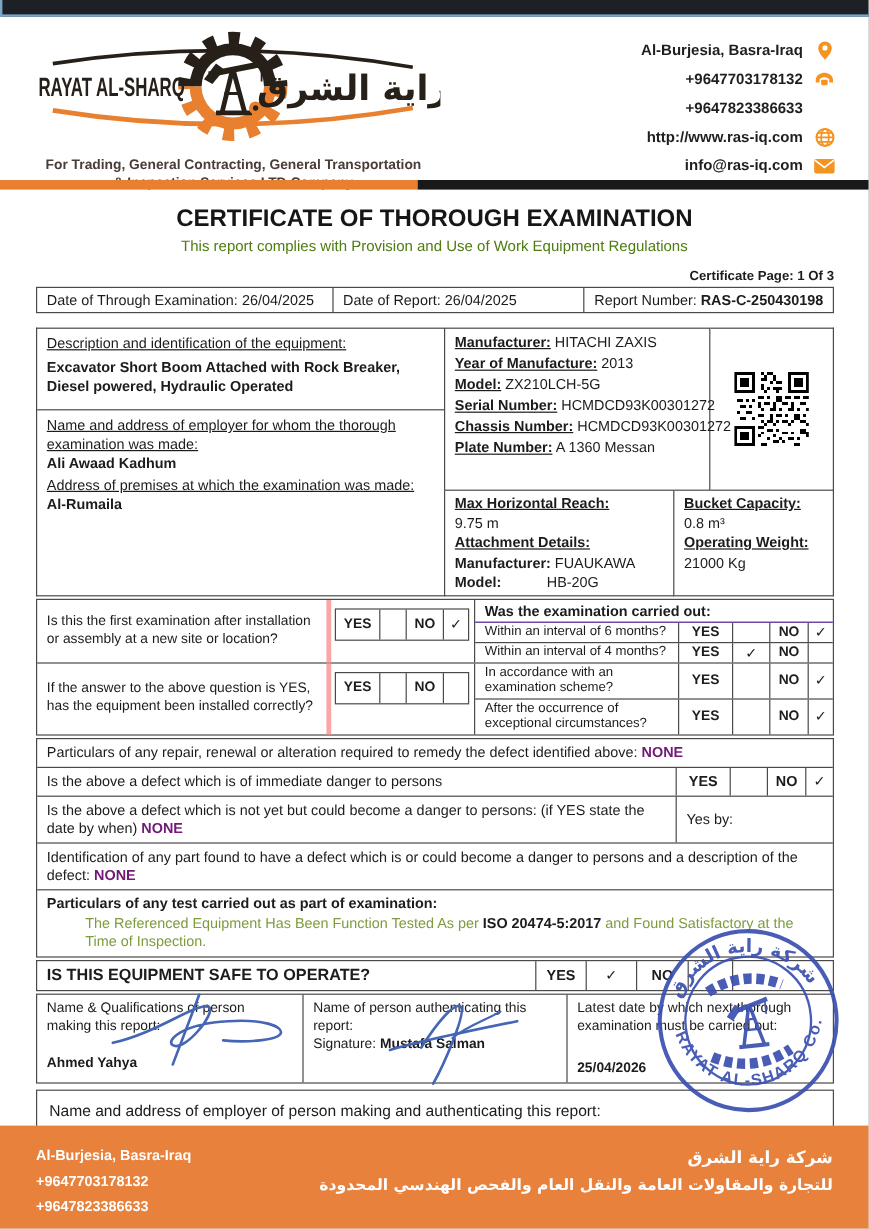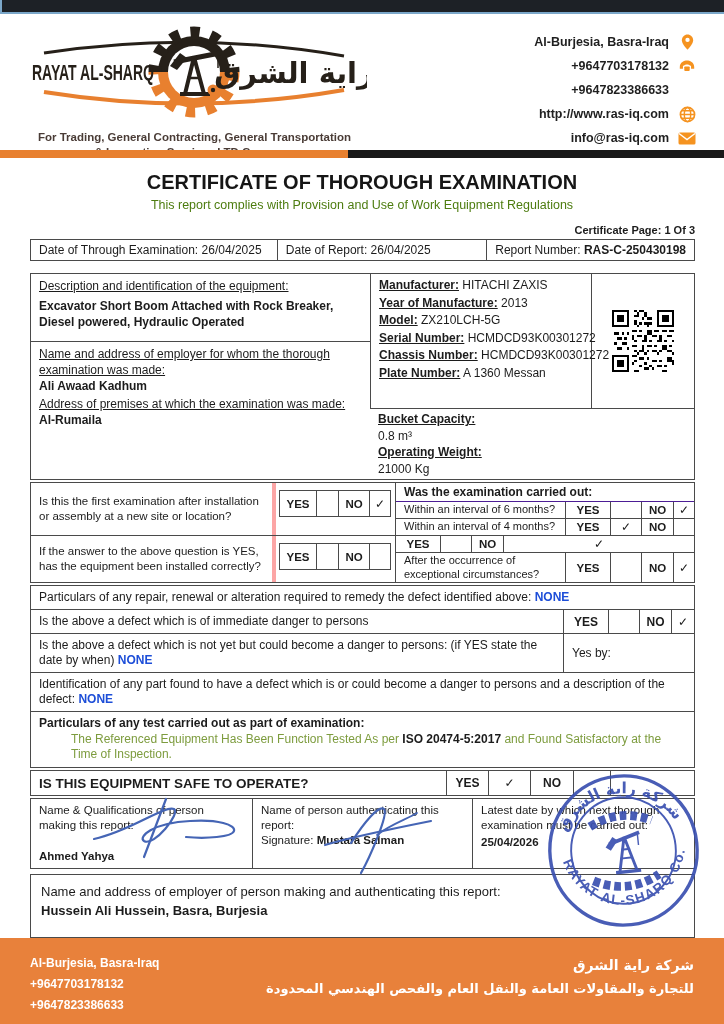--- a/index.html
+++ b/index.html
@@ -93,21 +93,21 @@
   .p-flex { display:flex; align-items:stretch; }
   .p-flex .p-label { flex:1; padding:4px 8px; border-right:1px solid #4a4a4a; line-height:15px; }
   .p-cells { display:flex; }
   .p-cells > div { display:flex; align-items:center; justify-content:center; border-right:1px solid #4a4a4a; }
   .p-cells > div:last-child { border-right:none; }
   .pc-yes { width:45px; font-weight:bold; }
   .pc-c1 { width:31px; }
   .pc-no { width:32px; font-weight:bold; }
   .pc-c2 { width:22px; }
   .yesby-cell { width:130px; padding:6px 8px; display:flex; align-items:center; }
-  .red { color:#1d4ed8; font-weight:bold; }
+  .red { color:#701a75; font-weight:bold; }
   .green-line { color:#7D9C3E; padding:0 8px 5px 40px; line-height:15px; }
   .green-line .iso { color:#1c1c1c; font-weight:bold; }
 
   
   .safe-row { display:flex; border:1px solid #4a4a4a; margin-top:2px; height:26px; }
   .safe-q { flex:1; display:flex; align-items:center; padding:0 8px; font-weight:bold; font-size:13.5px; border-right:1px solid #4a4a4a; }
   .safe-cells { display:flex; }
   .safe-cells > div { display:flex; align-items:center; justify-content:center; border-right:1px solid #4a4a4a; font-size:12px; }
   .safe-cells > div:last-child { border-right:none; }
   .sc-yes { width:42px; font-weight:bold; }
@@ -117,21 +117,21 @@
   .sc-c3 { width:83px; }
 
   
   .sig-row { display:flex; border:1px solid #4a4a4a; margin-top:2px; font-size:11.5px; }
   .sig-cell { padding:4px 8px; border-right:1px solid #4a4a4a; position:relative; min-height:62px; line-height:15px; }
   .sig-cell:last-child { border-right:none; }
   .sig-c1 { width:222px; }
   .sig-c2 { width:220px; }
   .sig-c3 { flex:1; }
   .sig-name { font-weight:bold; margin-top:16px; }
-  .sig-date { font-weight:bold; margin-top:2px; }
+  .sig-date { font-weight:bold; margin-top:20px; }
   .sig-svg { position:absolute; pointer-events:none; }
 
   
   .employer-box { border:1px solid #4a4a4a; margin-top:5px; height:64px; padding:7px 10px; font-size:13px; line-height:19px; }
 
   
   .stamp-wrap { position:absolute; left:546px; top:773px; width:155px; height:155px; transform:rotate(-6deg); opacity:.92; }
 
   
   .footer { position:absolute; left:0; right:0; bottom:0; height:86px; background:#E8813B; color:#fff; display:flex; justify-content:space-between; padding:15px 30px 0; }
@@ -298,20 +298,27 @@
               <g fill="#000">
                 <rect x="2" y="2" width="3" height="3"></rect>
                   <rect x="20" y="2" width="3" height="3"></rect>
                   <rect x="2" y="20" width="3" height="3"></rect>
                 <path d="M9,0h1v1h-1z M11,0h2v1h-2z M10,1h1v1h-1z M13,1h1v2h-1z M9,2h2v1h-2z M12,3h1v1h-1z M14,3h2v1h-2z M9,4h1v2h-1z M11,5h1v1h-1z M13,5h3v1h-3z M10,6h1v1h-1z M14,6h1v1h-1z M8,8h2v1h-2z M11,8h1v1h-1z M14,8h2v2h-2z M17,8h2v1h-2z M20,8h2v1h-2z M23,8h2v1h-2z M1,9h2v1h-2z M4,9h1v1h-1z M6,9h1v1h-1z M8,10h1v2h-1z M10,10h2v1h-2z M13,10h1v2h-1z M16,10h2v1h-2z M19,10h1v2h-1z M22,10h2v1h-2z M2,11h2v1h-2z M5,11h1v1h-1z M9,12h1v1h-1z M12,12h2v1h-2z M15,12h1v1h-1z M18,12h2v1h-2z M21,12h1v1h-1z M24,12h1v1h-1z M1,13h1v1h-1z M4,13h2v1h-2z M8,14h2v1h-2z M12,14h1v2h-1z M14,14h2v1h-2z M17,14h1v1h-1z M20,14h2v2h-2z M23,14h1v1h-1z M2,15h2v1h-2z M6,15h1v1h-1z M9,16h1v1h-1z M11,16h2v1h-2z M14,16h1v1h-1z M16,16h2v1h-2z M19,16h1v1h-1z M22,16h2v1h-2z M10,17h1v1h-1z M13,17h1v1h-1z M18,17h1v1h-1z M24,17h1v1h-1z M8,18h2v1h-2z M11,19h2v1h-2z M14,19h1v1h-1z M16,20h2v1h-2z M19,20h1v1h-1z M22,19h2v2h-2z M9,20h1v1h-1z M13,21h1v1h-1z M8,21h1v1h-1z M11,22h1v1h-1z M13,23h2v1h-2z M16,23h1v1h-1z M18,22h2v1h-2z M21,22h1v1h-1z M9,24h2v1h-2z M15,22h1v1h-1z M20,24h2v1h-2z M24,20h1v2h-1z"></path>
               </g>
             </svg>
           </div>
         </div>
         <div class="eq-right-bottom">
+          <div class="reach-cell">
+            <div class="dt-line"><span class="lbl">Max Horizontal Reach:</span></div>
+            <div class="dt-line">9.75 m</div>
+            <div class="dt-line"><span class="lbl">Attachment Details:</span></div>
+            <div class="dt-line"><span class="lblb">Manufacturer:</span> <span>FUAUKAWA</span></div>
+            <div class="dt-line"><span class="lblb">Model:</span><span class="tabgap"></span><span>HB-20G</span></div>
+          </div>
           <div class="bucket-cell">
             <div class="dt-line"><span class="lbl">Bucket Capacity:</span></div>
             <div class="dt-line">0.8 m³</div>
             <div class="dt-line"><span class="lbl">Operating Weight:</span></div>
             <div class="dt-line">21000 Kg</div>
           </div>
         </div>
       </div>
     </div>
 
@@ -349,20 +356,21 @@
         <div class="mid-cell">
           <div class="yn-box">
             <div class="yb-yes">YES</div>
             <div class="yb-c1 chk"></div>
             <div class="yb-no">NO</div>
             <div class="yb-c2 chk"></div>
           </div>
         </div>
         <div class="right-block">
           <div class="r-row">
+            <div class="rl">In accordance with an examination scheme?</div>
             <div class="ry">YES</div>
             <div class="rc1 chk"></div>
             <div class="rn">NO</div>
             <div class="rc2 chk">✓</div>
           </div>
           <div class="r-row">
             <div class="rl">After the occurrence of exceptional circumstances?</div>
             <div class="ry">YES</div>
             <div class="rc1 chk"></div>
             <div class="rn">NO</div>

